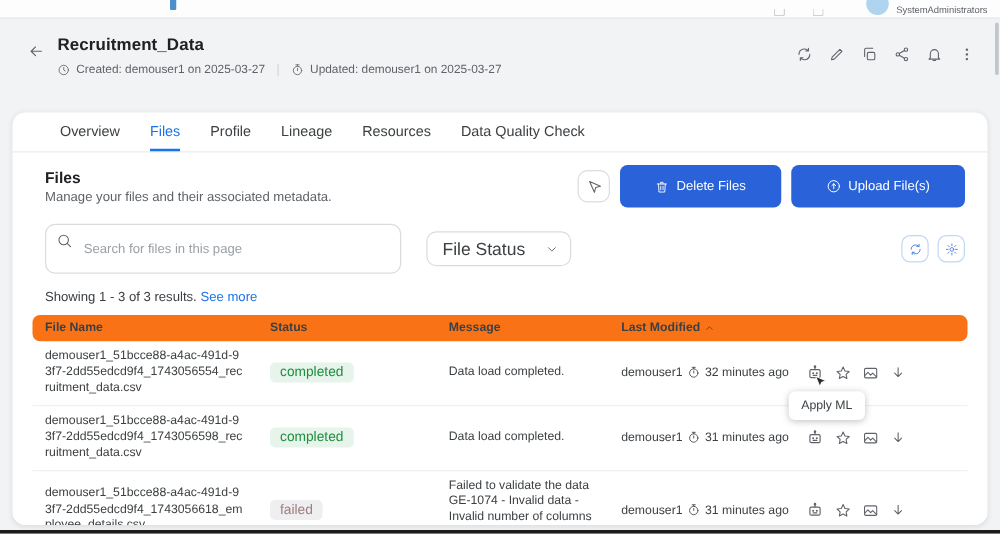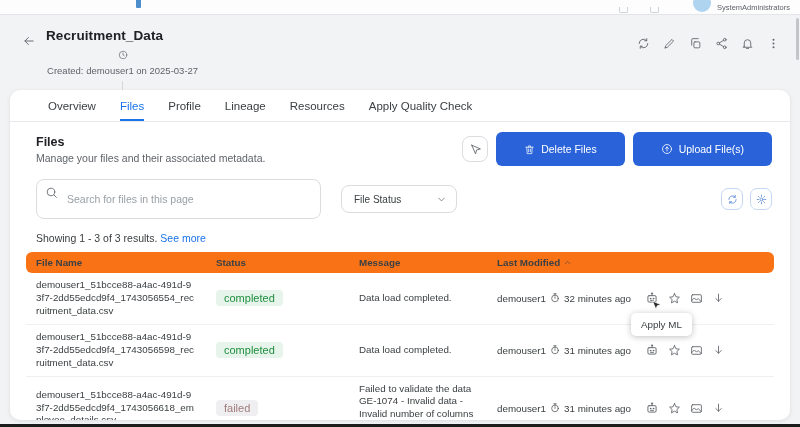--- a/index.html
+++ b/index.html
@@ -21,21 +21,21 @@
   }
   .topbar-logo-hint { position:absolute; left:136px; top:0; width:5px; height:8px; background:#4c8ecb; border-radius:0 0 1px 1px; }
   .topbar-icon-hint { width:9px; height:6px; border:1px solid #c3c7cb; border-top:none; border-radius:0 0 2px 2px; margin-right:22px; opacity:.8; }
   .topbar-avatar { width:18px; height:18px; border-radius:50%; background:#aed4f0; margin:-9px 6px 1px 12px; flex:none; }
   .topbar-user { font-size:7.5px; color:#5f6368; line-height:1; padding-bottom:2px; }
 
   
   .detail-header { padding:13px 20px 0 20px; display:flex; align-items:flex-start; }
   .back-btn { color:#5f6368; margin:6px 10px 0 2px; cursor:pointer; }
   .dh-title { font-size:13.5px; font-weight:700; color:#202124; letter-spacing:.1px; }
-  .dh-meta { display:flex; align-items:center; gap:5px; margin-top:7px; font-size:9.5px; color:#5f6368;flex-direction:column; }
+  .dh-meta { display:flex; align-items:center; gap:5px; margin-top:7px; font-size:9.5px; color:#5f6368; }
   .dh-meta .divider { width:1px; height:10px; background:#d5d8db; margin:0 5px; }
   .dh-actions { margin-left:auto; display:flex; align-items:center; gap:13px; margin-top:9px; color:#5f6368; }
   .dh-actions .act { cursor:pointer; }
 
   
   .card {
     position:absolute; left:10px; right:10px; top:90px; bottom:7px;
     background:#fff; border-radius:10px;
     box-shadow:0 1px 4px rgba(60,64,67,.12);
     overflow:hidden;
@@ -63,21 +63,21 @@
   .search-box { position:relative; width:285px; }
   .search-box input {
     width:100%; height:40px; border:1px solid #dadce0; border-radius:8px;
     padding:0 10px 0 30px; font-size:10.5px; color:#3c4043; background:#fff;
     font-family:"Liberation Sans", sans-serif; outline:none;
   }
   .search-box input::placeholder { color:#9aa0a6; }
   .search-ic { position:absolute; left:9px; top:7px; color:#5f6368; }
   .select-box {
     margin-left:20px; width:116px; height:28px; border:1px solid #dadce0; border-radius:8px;
-    display:flex; align-items:center; padding:0 9px 0 12px; font-size:10px; color:#3c4043;
+    display:flex; align-items:center; padding:0 9px 0 12px; font-size:14px; color:#3c4043;
     background:#fff; cursor:pointer;
   }
   .select-box .chev { margin-left:auto; color:#5f6368; }
   .filter-right { margin-left:auto; display:flex; gap:7px; }
   .icon-btn-blue { width:22px; height:22px; border:1px solid #c3d7f3; border-radius:7px; background:#fff; color:#4a7fd4; display:flex; align-items:center; justify-content:center; cursor:pointer; }
 
   
   .results-line { padding:13px 26px 0; font-size:10.5px; color:#3c4043; }
   .see-more { color:#1a73e8; cursor:pointer; }
 
@@ -182,21 +182,21 @@
 </div>
 
 <div class="card">
 
   <div class="tabs">
     <div class="tab">Overview</div>
     <div class="tab active">Files</div>
     <div class="tab">Profile</div>
     <div class="tab">Lineage</div>
     <div class="tab">Resources</div>
-    <div class="tab">Apply Quality Check</div>
+    <div class="tab">Data Quality Check</div>
   </div>
 
   <div class="section-head">
     <div>
       <div class="sh-title">Files</div>
       <div class="sh-sub">Manage your files and their associated metadata.</div>
     </div>
     <div class="sh-actions">
       <button class="icon-btn-gray">
         <svg class="ic" width="13" height="13" viewBox="0 0 24 24">

